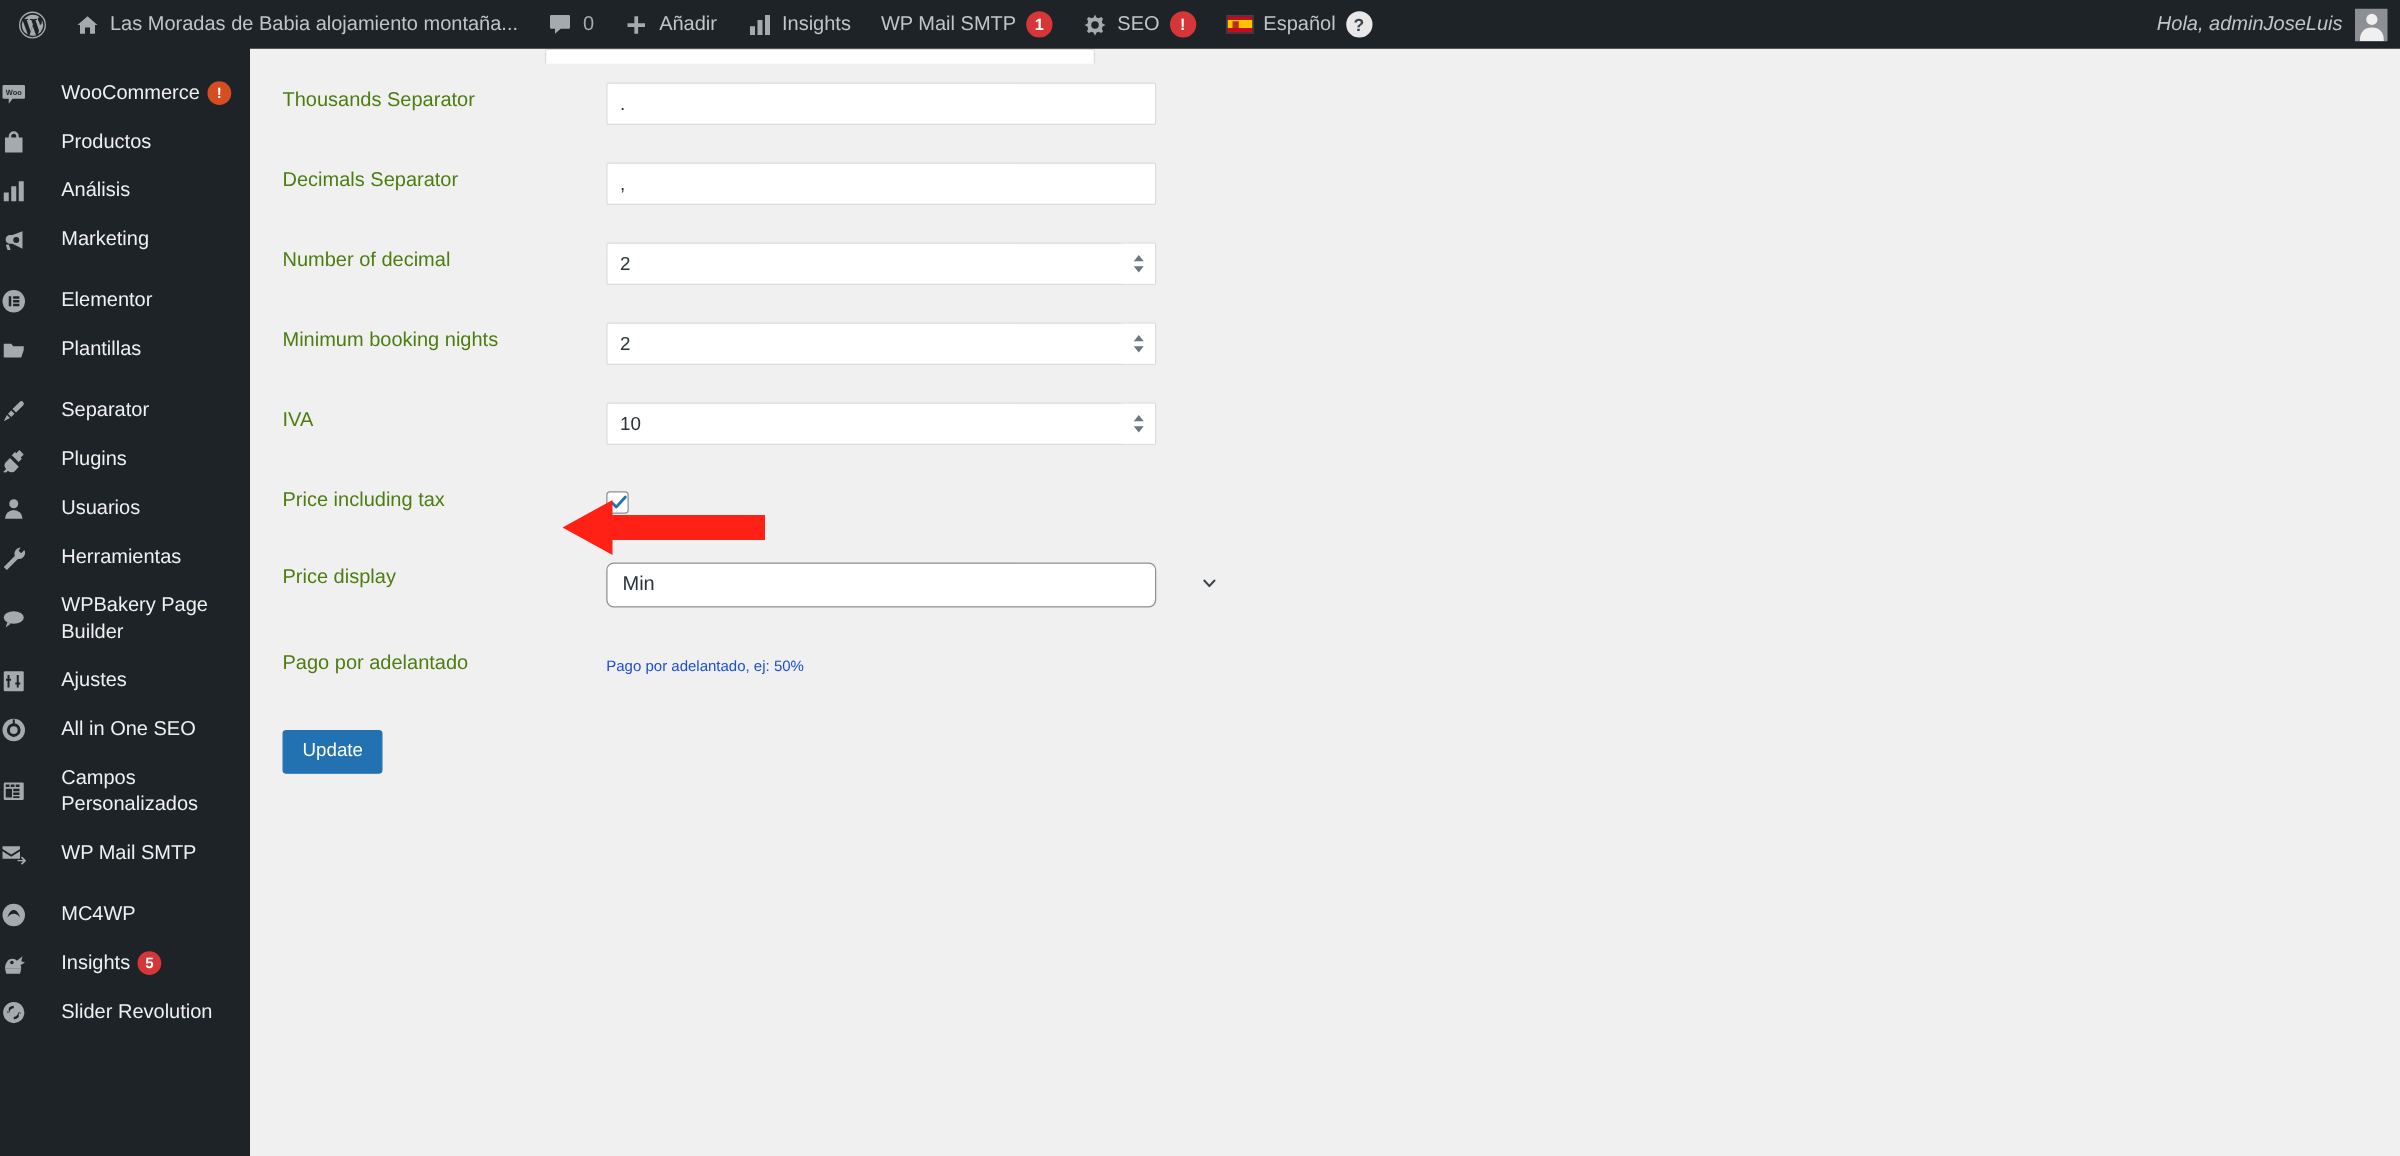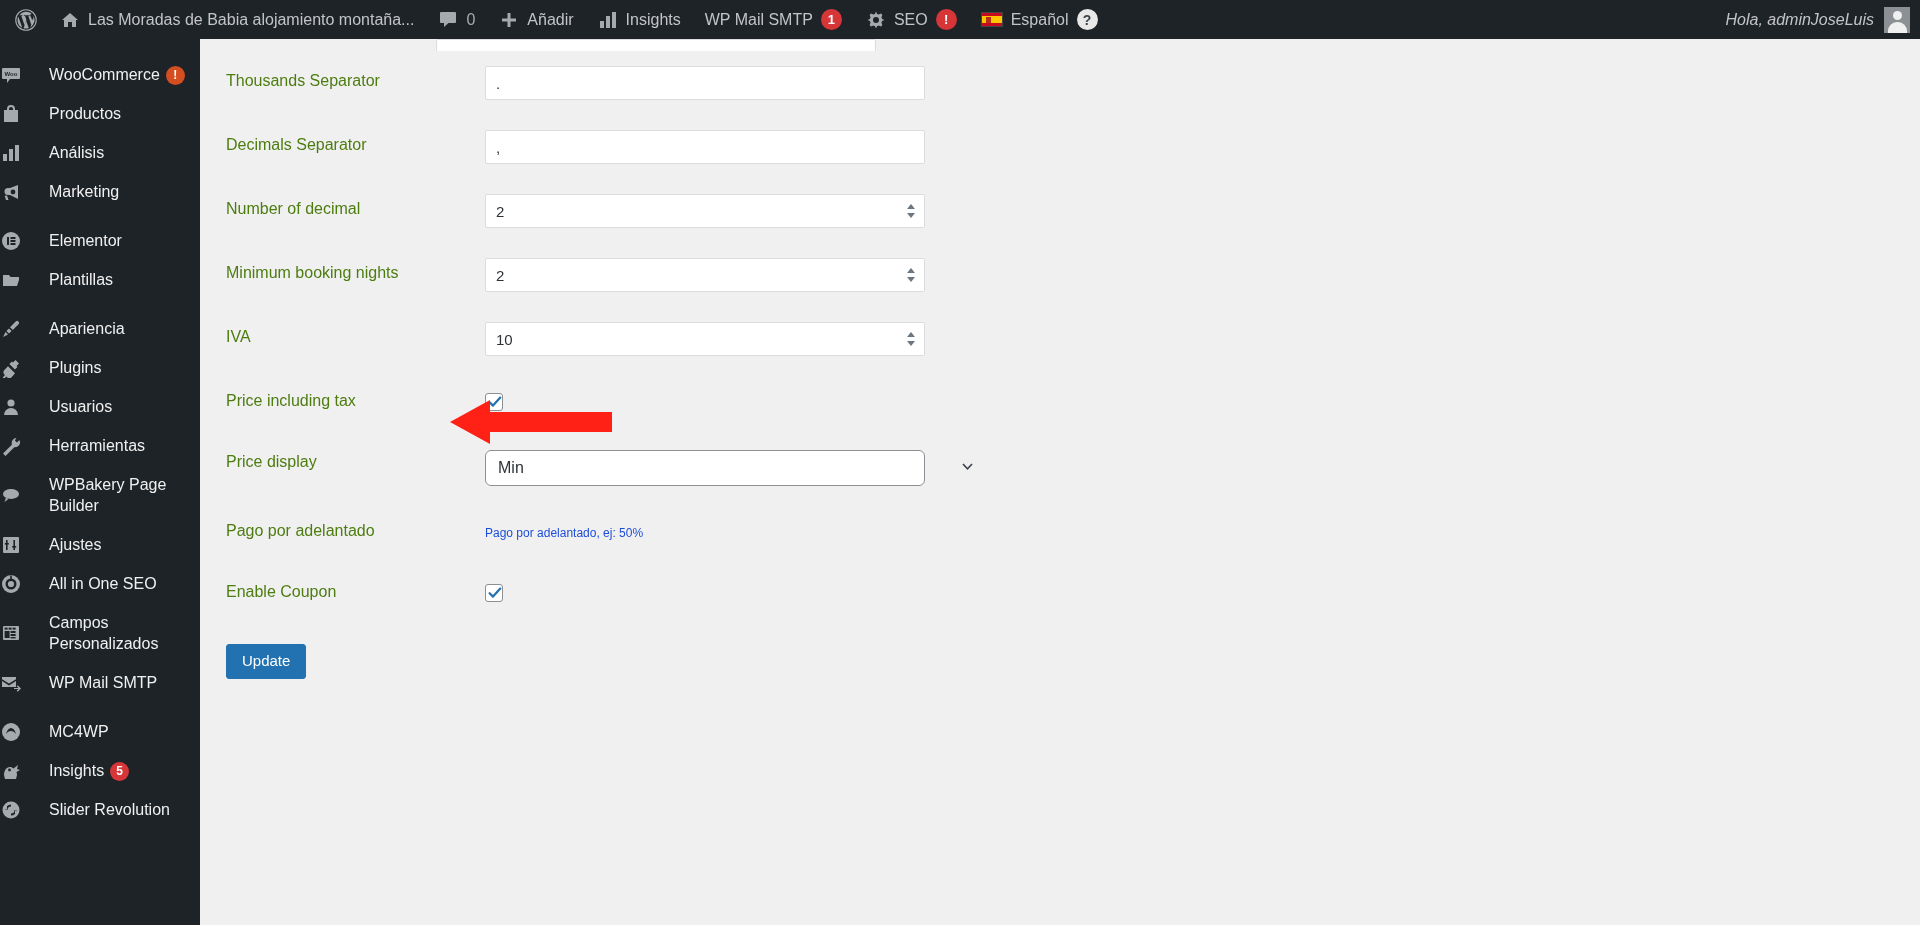--- a/index.html
+++ b/index.html
@@ -385,21 +385,21 @@
         </span>
         <span class="menu-label">Plantillas</span>
       </div>
       <div class="menu-sep"></div>
       <div class="menu-item">
         <span class="menu-icon">
           <svg viewBox="0 0 20 20">
             <path d="M17.5 2.5a2 2 0 0 0-2.8 0L9 8.2l2.8 2.8 5.7-5.7a2 2 0 0 0 0-2.8zM8 9.4 5.4 12l2.6 2.6L10.6 12zM4.6 13 2 18l5-2.6z"></path>
           </svg>
         </span>
-        <span class="menu-label">Apariencia</span>
+        <span class="menu-label">Separator</span>
       </div>
       <div class="menu-item">
         <span class="menu-icon">
           <svg viewBox="0 0 20 20">
             <path d="M14.5 2 12 4.5l-1-1-2.6 2.6 5.5 5.5L16.5 9l-1-1L18 5.5zM7 8.3 3.6 11.7a3.5 3.5 0 0 0 0 5l.4.4-2.3 2.3 1.4 1.4 2.3-2.3.4.4a3.5 3.5 0 0 0 5 0L14 15.3z"></path>
           </svg>
         </span>
         <span class="menu-label">Plugins</span>
       </div>
       <div class="menu-item">
@@ -583,26 +583,20 @@
             </span>
           </div>
         </div>
       </div>
       <div class="field-row">
         <div class="field-label">Pago por adelantado</div>
         <div class="field-control">
           <div class="help-text">Pago por adelantado, ej: 50%</div>
         </div>
       </div>
-      <div class="field-row">
-        <div class="field-label">Enable Coupon</div>
-        <div class="field-control" style="padding-top: 22px;"><span class="checkbox"><svg viewBox="0 0 14 14">
-              <path d="M1.6 7.2 5 10.6 12.3 2.6" fill="none" stroke="#2271b1" stroke-width="2.2" stroke-linecap="round" stroke-linejoin="round"></path>
-            </svg></span></div>
-      </div>
     </div>
   <div class="submit-wrap">
     <button class="btn-primary">Update</button>
   </div>
 </div>
 
 <div id="red-arrow">
   <svg viewBox="0 0 162 48">
     <polygon points="0,24 40,2 40,14 162,14 162,34 40,34 40,46" fill="#FF2116"></polygon>
   </svg>

